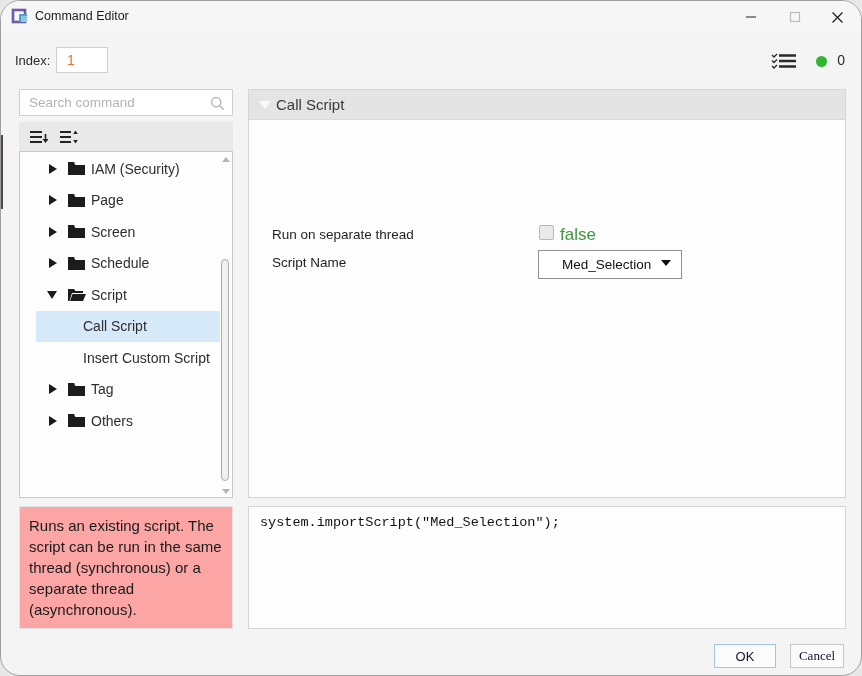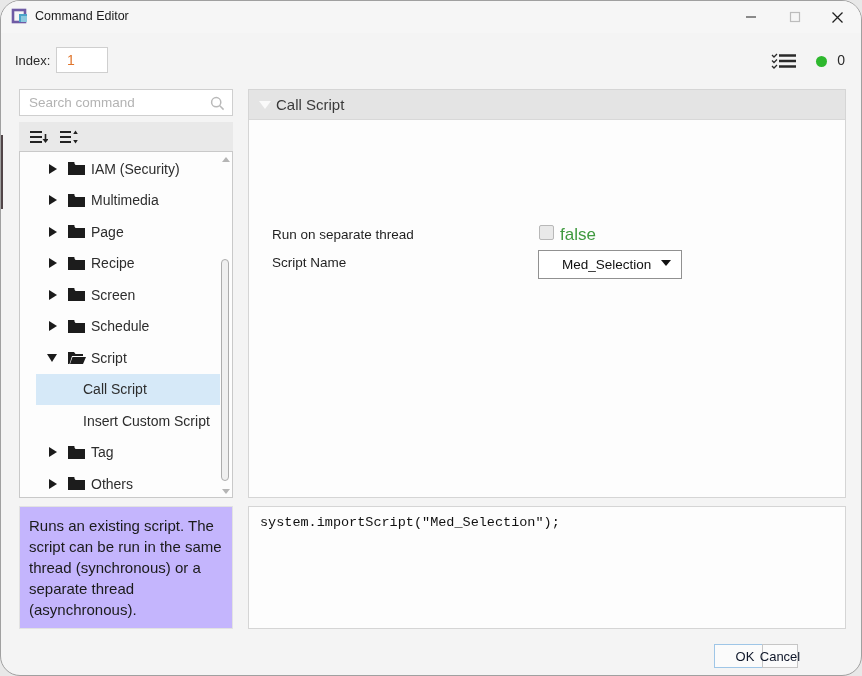--- a/index.html
+++ b/index.html
@@ -63,21 +63,21 @@
   .scrollbar { position:absolute; right:1px; top:1px; width:11px; height:345px; background:#fdfdfd; }
   .sb-chev { position:absolute; left:2px; width:0; height:0; }
   .sb-up { top:4px; border-left:4px solid transparent; border-right:4px solid transparent; border-bottom:5px solid #b5b5b5; }
   .sb-down { bottom:4px; border-left:4px solid transparent; border-right:4px solid transparent; border-top:5px solid #b5b5b5; }
   .sb-thumb {
     position:absolute; left:1px; top:106px; width:8px; height:222px;
     background:#f0f0f0; border:1px solid #adadad; border-radius:5px;
   }
   .desc-panel {
     position:absolute; left:18px; top:505px; width:214px; height:123px;
-    background:#c4b5fd; border:1px solid #e2e2e2; padding:8px 9px;
+    background:#fca5a5; border:1px solid #e2e2e2; padding:8px 9px;
     font-size:15px; line-height:21px; color:#1b1b1b;
   }
   
   .prop-panel {
     position:absolute; left:247px; top:88px; width:598px; height:409px;
     background:#fdfdfd; border:1px solid #d5d5d5;
   }
   .prop-header {
     position:absolute; left:0; top:0; width:100%; height:30px; background:#e4e4e4;
     border-bottom:1px solid #d8d8d8;
@@ -108,21 +108,21 @@
     background:#fdfdfd; border:1px solid #d5d5d5; padding:8px 11px;
     font-family:"Liberation Mono", monospace; font-size:13.5px; color:#111; white-space:pre;
   }
   
   .btn {
     position:absolute; top:643px; height:24px; background:#fbfbfb;
     font-size:13px; color:#0f172a; display:flex; align-items:center; justify-content:center;
     font-family:"Liberation Sans", sans-serif; cursor:default;
   }
   .btn-ok { left:713px; width:62px; border:1px solid #9fc6e7; }
-  .btn-cancel { left:761px; width:36px; border:1px solid #c6c6c6; }
+  .btn-cancel { left:789px; width:54px; border:1px solid #c6c6c6;font-family:Liberation Serif, serif; }
   
   .edge-strip { position:absolute; left:0; top:134px; width:2px; height:74px; background:#514548; }
   svg { display:block; }
 </style>
 </head>
 <body>
 
 <div class="win">
 
   <div class="titlebar">
@@ -209,39 +209,21 @@
           </span>
         <span class="tree-label">IAM (Security)</span>
       </div>
       <div class="tree-row">
         <span class="caret"></span>
         <span class="folder-ic">
             <svg width="17" height="14" viewBox="0 0 17 14">
               <path d="M0 2 h6 l1.5 2 H17 v10 H0 Z M0 1 h6 l1 1.3 H0 Z" fill="#1c1c1c"></path>
             </svg>
           </span>
-        <span class="tree-label">Multimedia</span>
-      </div>
-      <div class="tree-row">
-        <span class="caret"></span>
-        <span class="folder-ic">
-            <svg width="17" height="14" viewBox="0 0 17 14">
-              <path d="M0 2 h6 l1.5 2 H17 v10 H0 Z M0 1 h6 l1 1.3 H0 Z" fill="#1c1c1c"></path>
-            </svg>
-          </span>
         <span class="tree-label">Page</span>
-      </div>
-      <div class="tree-row">
-        <span class="caret"></span>
-        <span class="folder-ic">
-            <svg width="17" height="14" viewBox="0 0 17 14">
-              <path d="M0 2 h6 l1.5 2 H17 v10 H0 Z M0 1 h6 l1 1.3 H0 Z" fill="#1c1c1c"></path>
-            </svg>
-          </span>
-        <span class="tree-label">Recipe</span>
       </div>
       <div class="tree-row">
         <span class="caret"></span>
         <span class="folder-ic">
             <svg width="17" height="14" viewBox="0 0 17 14">
               <path d="M0 2 h6 l1.5 2 H17 v10 H0 Z M0 1 h6 l1 1.3 H0 Z" fill="#1c1c1c"></path>
             </svg>
           </span>
         <span class="tree-label">Screen</span>
       </div>

